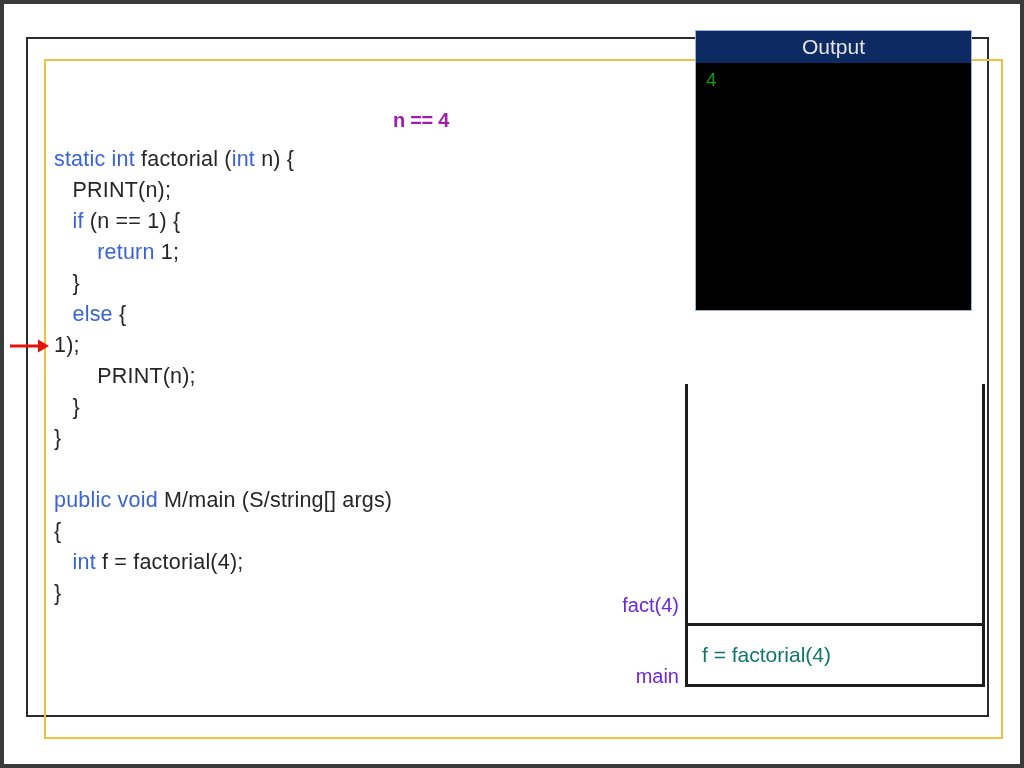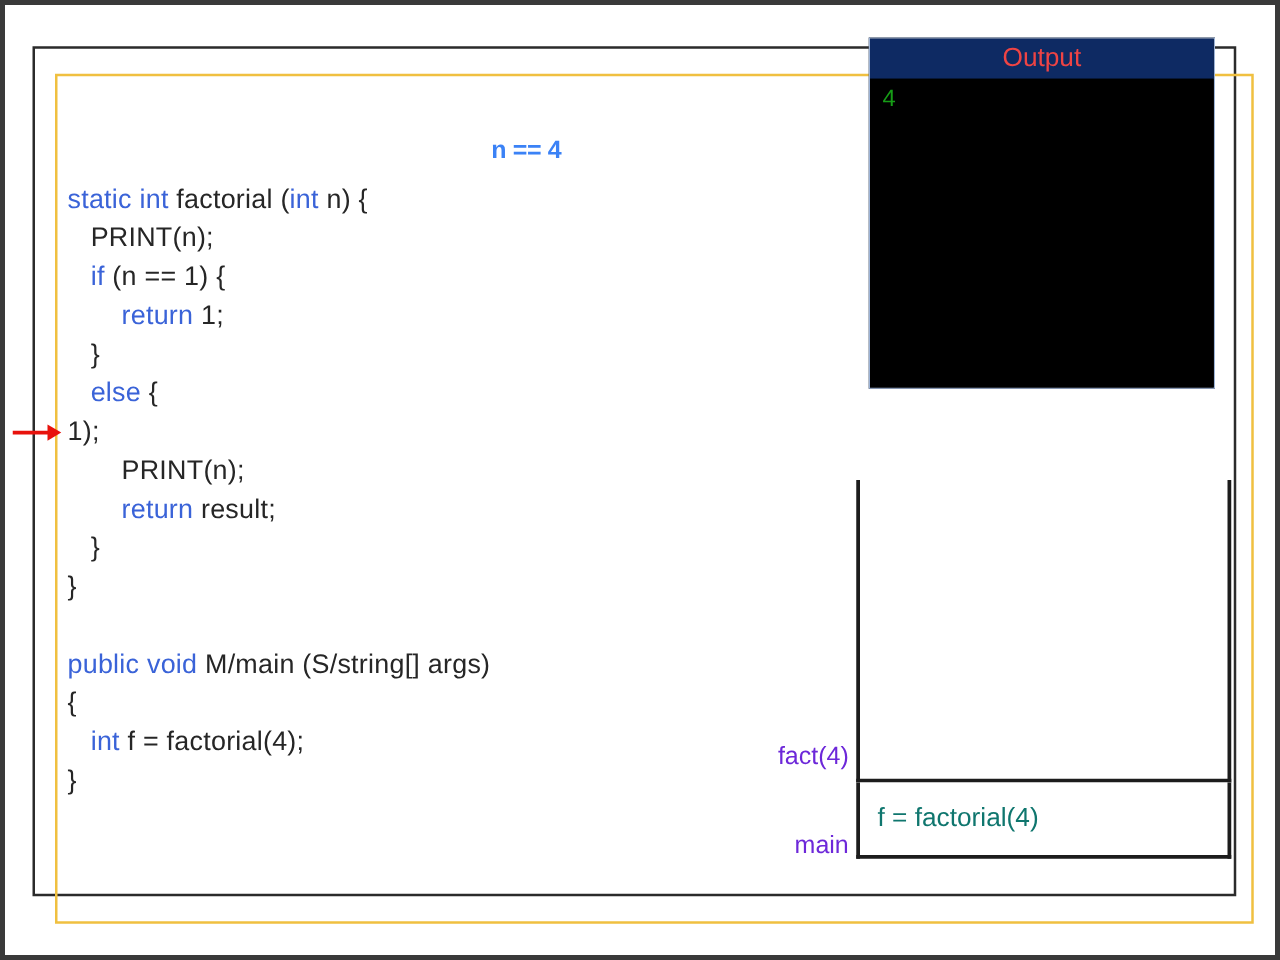--- a/index.html
+++ b/index.html
@@ -64,21 +64,21 @@
   .kw { color: #3a63d8; }
 
   
   .nvalue {
     position: absolute;
     left: 389px;
     top: 105px;
     font-family: "Liberation Sans", sans-serif;
     font-size: 20px;
     font-weight: 600;
-    color: #3b82f6;
+    color: #a21caf;
     white-space: nowrap;
     letter-spacing: -0.3px;
   }
 
   
   .red-arrow {
     position: absolute;
     left: 6px;
     top: 333px;
     width: 40px;
@@ -92,21 +92,21 @@
     top: 26px;
     width: 277px;
     height: 281px;
     border: 1px solid #9db3d6;
     box-sizing: border-box;
     background: #000000;
   }
   .output-title {
     height: 32px;
     background: #0e2a63;
-    color: #ef4444;
+    color: #e5e5e5;
     font-family: "Liberation Sans", sans-serif;
     font-size: 21px;
     display: flex;
     align-items: center;
     justify-content: center;
     box-sizing: border-box;
   }
   .output-body {
     background: #000000;
     height: calc(100% - 32px);
@@ -190,21 +190,20 @@
 
   <div class="code-area" id="code-area">
       <div class="code-line"><span class="kw">static</span><span> </span><span class="kw">int</span><span> factorial (</span><span class="kw">int</span><span> n) {</span></div>
       <div class="code-line"><span>   PRINT(n);</span></div>
       <div class="code-line"><span>   </span><span class="kw">if</span><span> (n == 1) {</span></div>
       <div class="code-line"><span>       </span><span class="kw">return</span><span> 1;</span></div>
       <div class="code-line"><span>   }</span></div>
       <div class="code-line"><span>   </span><span class="kw">else</span><span> {</span></div>
       <div class="code-line"><span>1);</span></div>
       <div class="code-line"><span>       PRINT(n);</span></div>
-      <div class="code-line"><span>       </span><span class="kw">return</span><span> result;</span></div>
       <div class="code-line"><span>   }</span></div>
       <div class="code-line"><span>}</span></div>
       <div class="code-line"><span> </span></div>
       <div class="code-line"><span class="kw">public</span><span> </span><span class="kw">void</span><span> M/main (S/string[] args)</span></div>
       <div class="code-line"><span>{</span></div>
       <div class="code-line"><span>   </span><span class="kw">int</span><span> f = factorial(4);</span></div>
       <div class="code-line"><span>}</span></div>
     </div>
 
   <div class="red-arrow">

